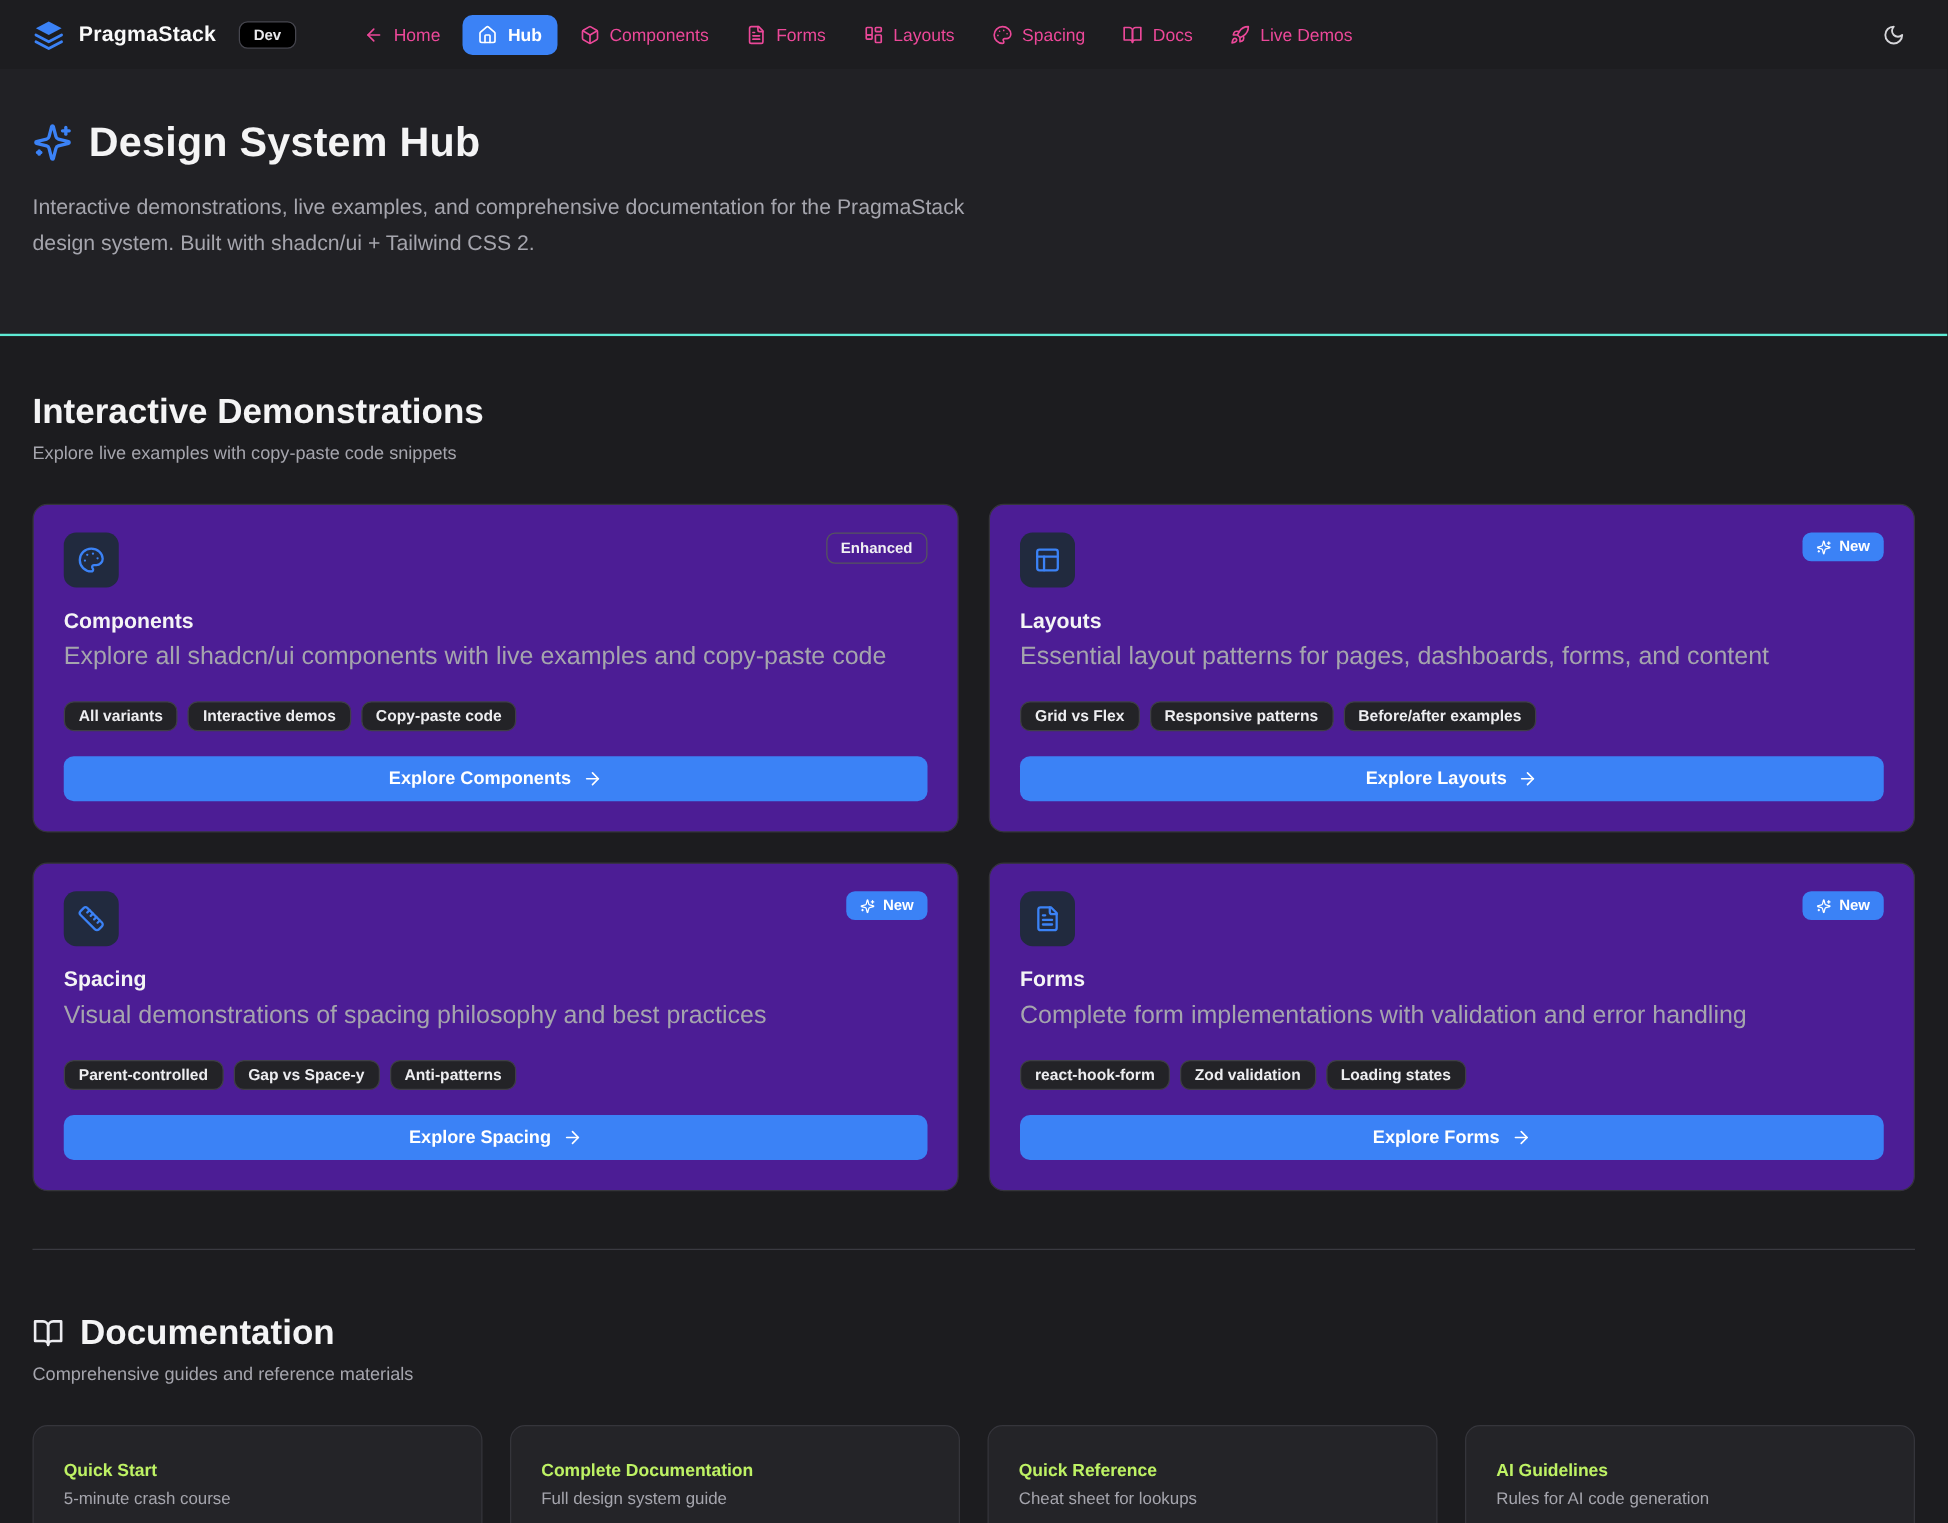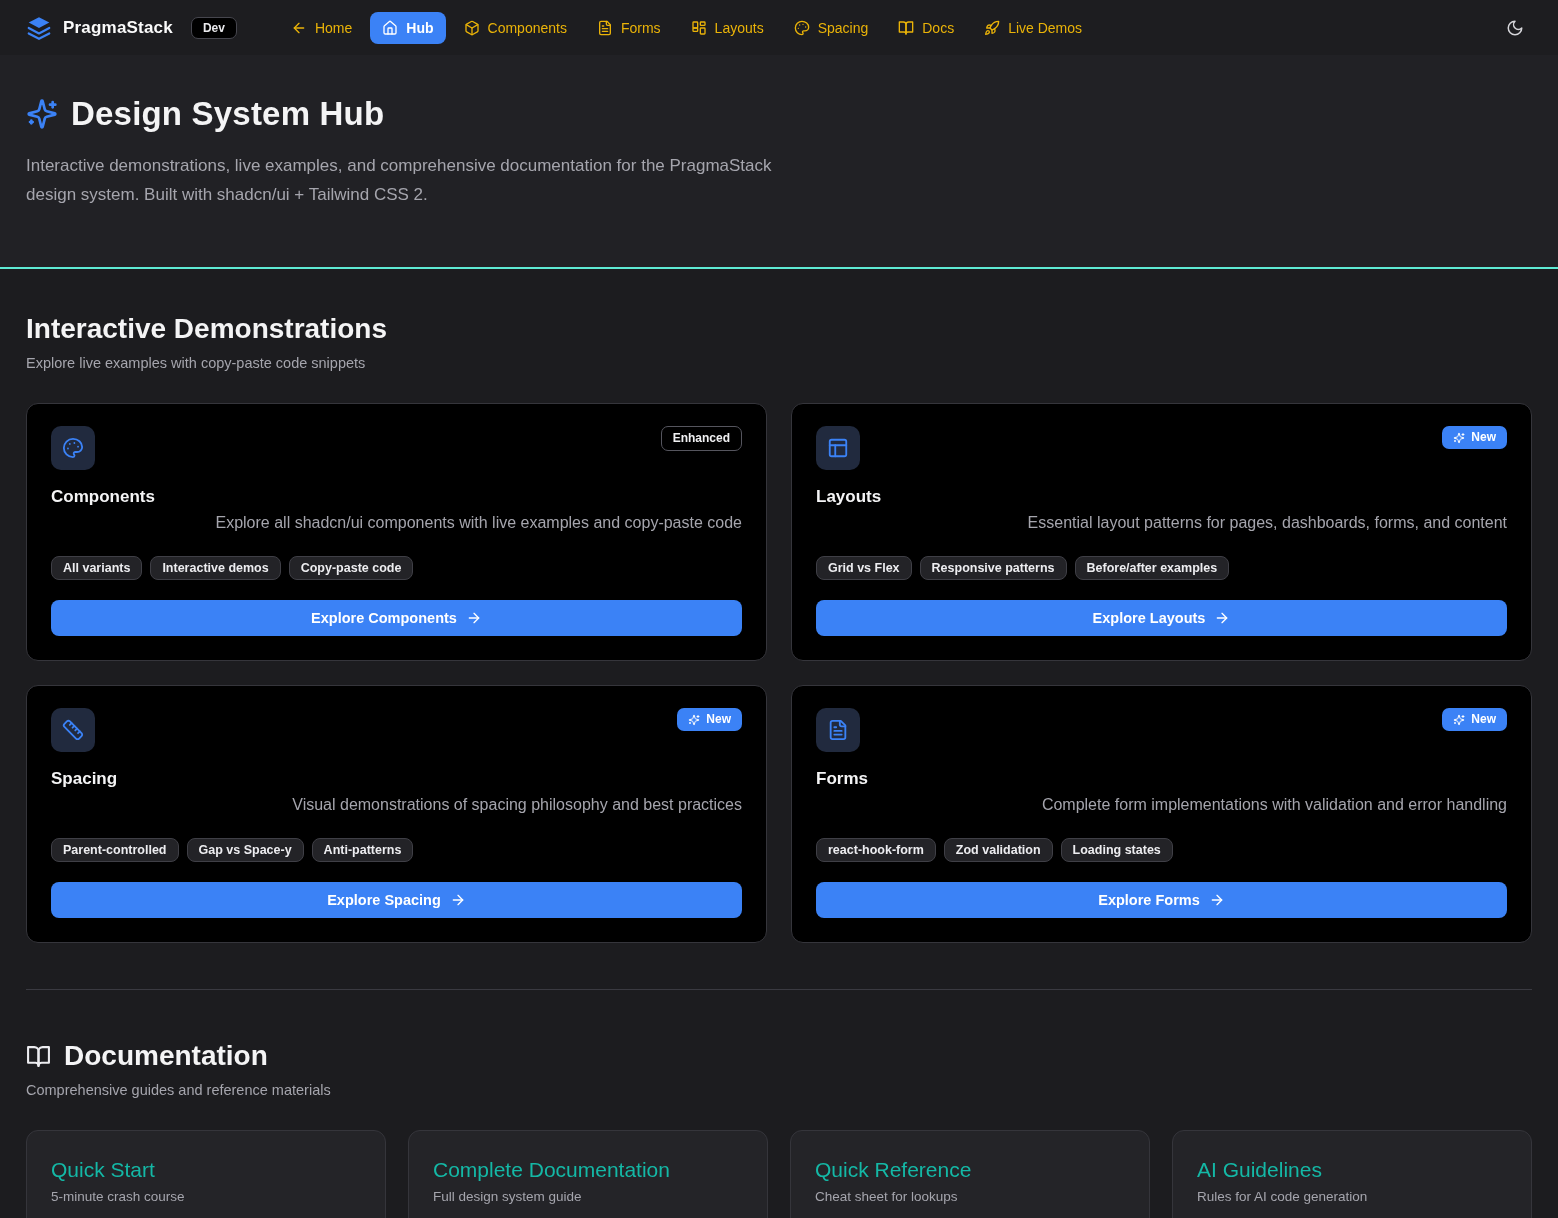--- a/index.html
+++ b/index.html
@@ -27,21 +27,21 @@
   .dev-badge {
     margin-left: 7px;
     font-size: 12px; font-weight: 700; color: #e9e9ec;
     background: #000000; border: 1px solid #46464e;
     border-radius: 7px; padding: 3px 11px;
   }
   .nav { display: flex; align-items: center; gap: 6px; margin-left: 42px; }
   .nav-item {
     display: flex; align-items: center; gap: 8px;
     padding: 8px 12px; border-radius: 8px;
-    color: #eab308; font-size: 14px; text-decoration: none; cursor: pointer;
+    color: #ec4899; font-size: 14px; text-decoration: none; cursor: pointer;
     background: transparent; border: none; font-family: inherit;
   }
   .nav-item.active { background: #3b82f6; color: #ffffff; font-weight: 600; }
   .theme-toggle {
     margin-left: auto; background: none; border: none; color: #d6d6da;
     cursor: pointer; padding: 8px;
   }
 
   
   .hero {
@@ -57,37 +57,37 @@
     font-size: 17px; line-height: 1.68; color: #a5a5ad;
   }
 
   
   .main { padding: 44px 26px 22px; background: #1c1c1f; }
   .section-title { font-size: 28px; font-weight: 700; color: #f4f4f5; }
   .section-sub { margin-top: 10px; font-size: 14.5px; color: #a5a5ad; }
 
   .demo-grid { margin-top: 32px; display: grid; grid-template-columns: 1fr 1fr; gap: 24px; }
   .demo-card {
-    background: #000000; border: 1px solid #35353b;
+    background: #4c1d95; border: 1px solid #35353b;
     border-radius: 12px; padding: 22px 24px 24px;
   }
   .card-top { display: flex; justify-content: space-between; align-items: flex-start; }
   .icon-tile {
     width: 44px; height: 44px; border-radius: 10px;
     background: #212a3e; color: #3b82f6;
     display: flex; align-items: center; justify-content: center;
   }
   .badge {
     font-size: 12px; font-weight: 700; border-radius: 7px; padding: 4px 11px;
     display: inline-flex; align-items: center; gap: 6px; line-height: 1.25;
   }
   .badge.outline { border: 1px solid #55555e; color: #f0f0f2; }
   .badge.filled { background: #3b82f6; color: #ffffff; }
   .card-title { margin-top: 17px; font-size: 17px; font-weight: 700; color: #f4f4f5; }
-  .card-desc { margin-top: 7px; font-size: 16px; color: #a5a5ad; text-align: right; }
+  .card-desc { margin-top: 7px; font-size: 20px; color: #a5a5ad; }
   .tags { margin-top: 24px; display: flex; gap: 8px; flex-wrap: wrap; }
   .tag {
     font-size: 12.5px; font-weight: 700; color: #ededf0;
     border: 1px solid #3f3f46; border-radius: 8px; padding: 4px 11px;
     background: #232327;
   }
   .cta {
     margin-top: 20px; width: 100%; height: 36px;
     background: #3b82f6; color: #ffffff;
     border: none; border-radius: 8px; cursor: pointer;
@@ -97,21 +97,21 @@
 
   .divider { border: none; border-top: 1px solid #3a3a41; margin: 46px 0 50px; }
 
   .docs-title-row { display: flex; align-items: center; gap: 13px; color: #ececf0; }
   .doc-grid { margin-top: 32px; display: grid; grid-template-columns: repeat(4, 1fr); gap: 22px; }
   .doc-card {
     background: #242428; border: 1px solid #35353b;
     border-radius: 12px; padding: 27px 24px; cursor: pointer;
     min-height: 94px;
   }
-  .doc-title { font-size: 21px; font-weight: 400; color: #14b8a6; }
+  .doc-title { font-size: 14px; font-weight: 700; color: #bef264; }
   .doc-desc { margin-top: 7px; font-size: 13.5px; color: #a5a5ad; }
 </style>
 </head>
 <body>
 
 <svg class="sprite" xmlns="http://www.w3.org/2000/svg" aria-hidden="true">
   <defs>
     <symbol id="i-layers" viewBox="0 0 24 24">
       <path d="M12 2 2.5 7 12 12l9.5-5L12 2z" fill="currentColor" stroke="none"></path>
       <path d="m2.5 12 9.5 5 9.5-5"></path>

